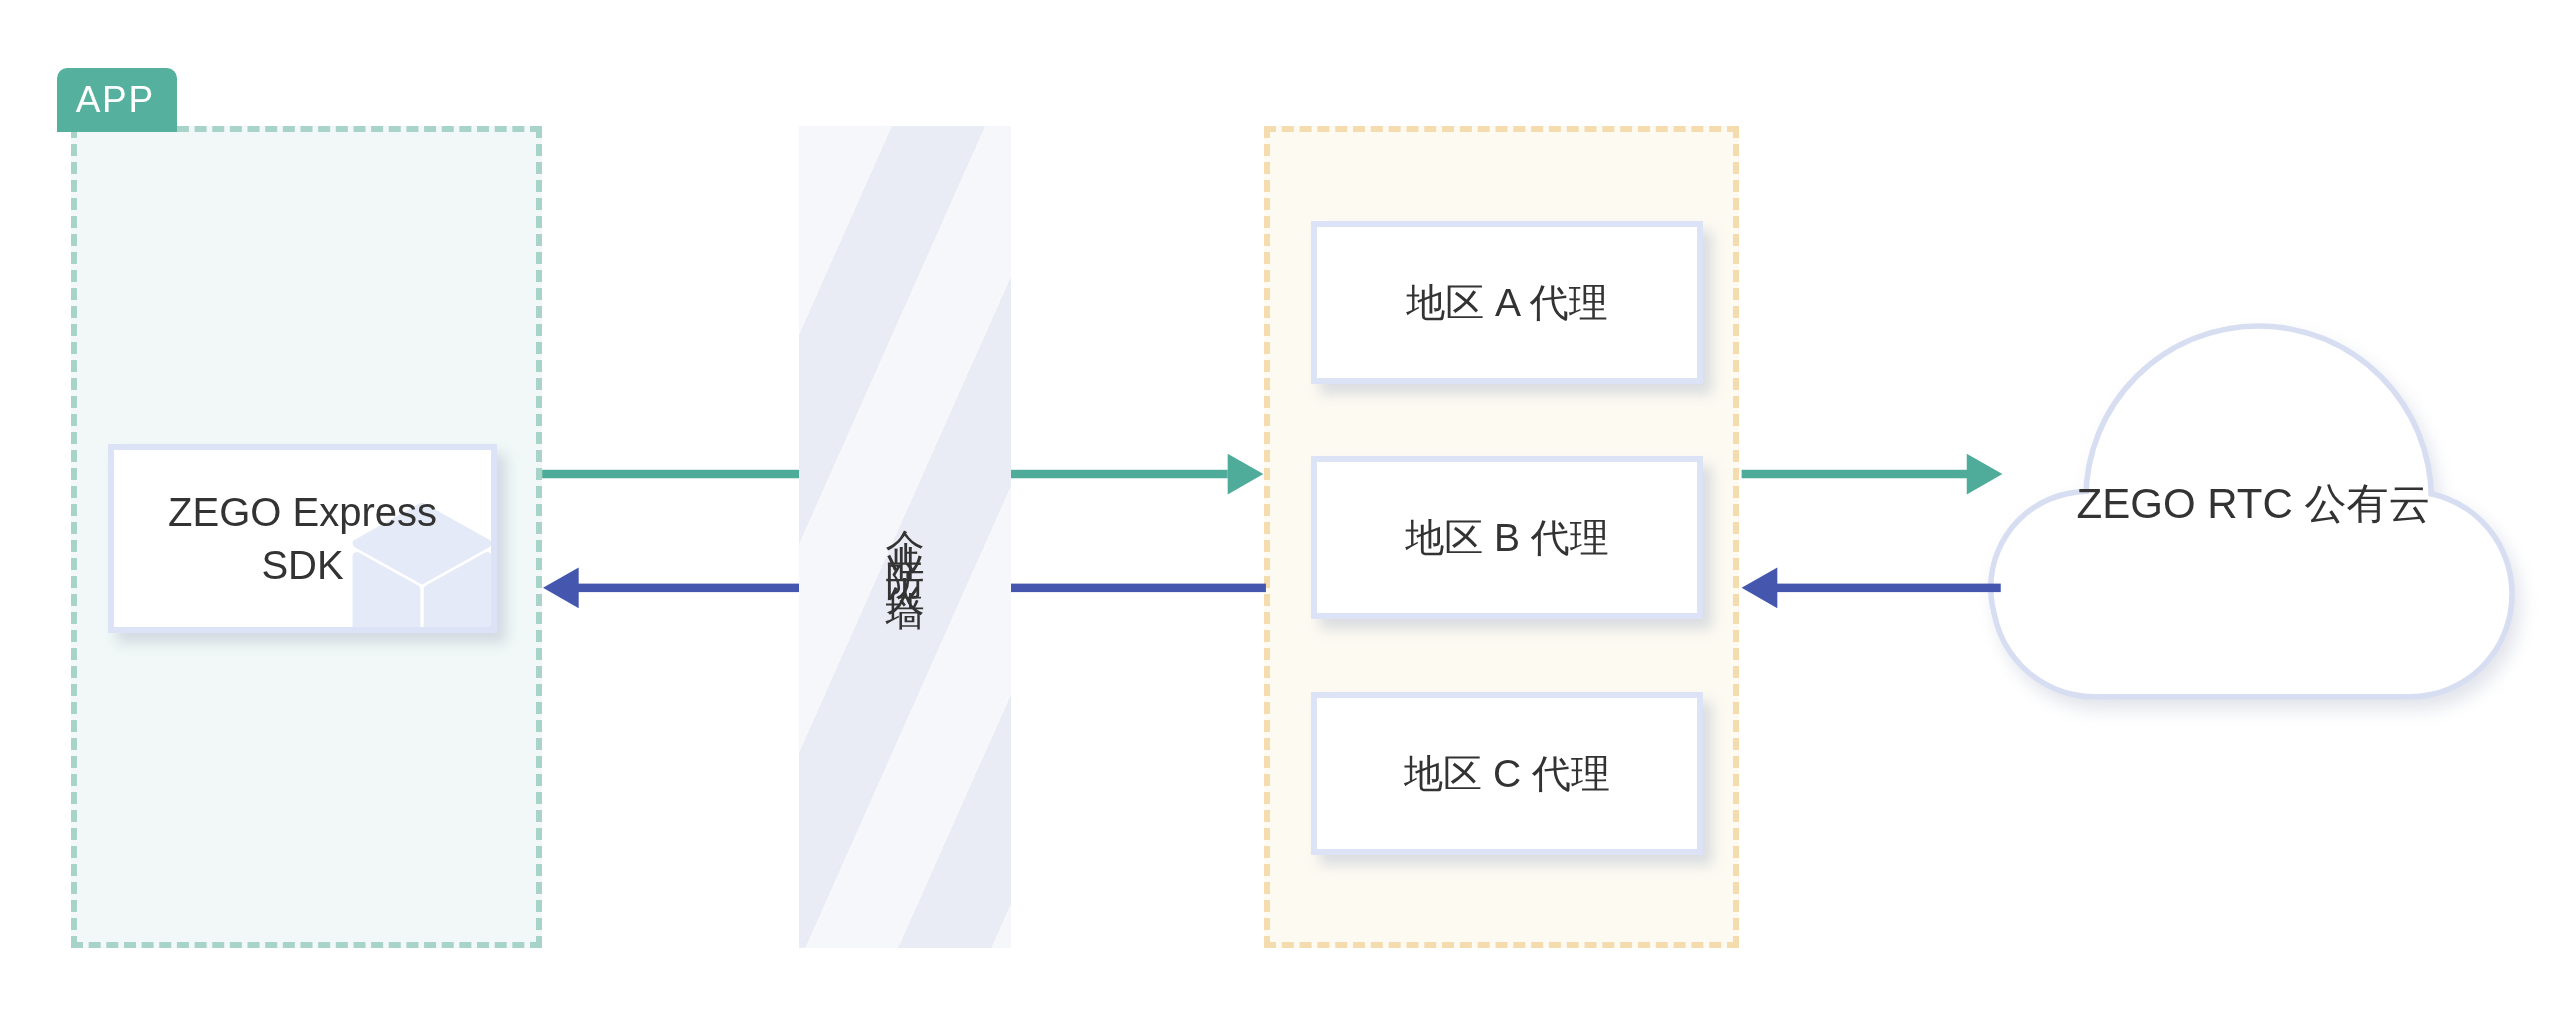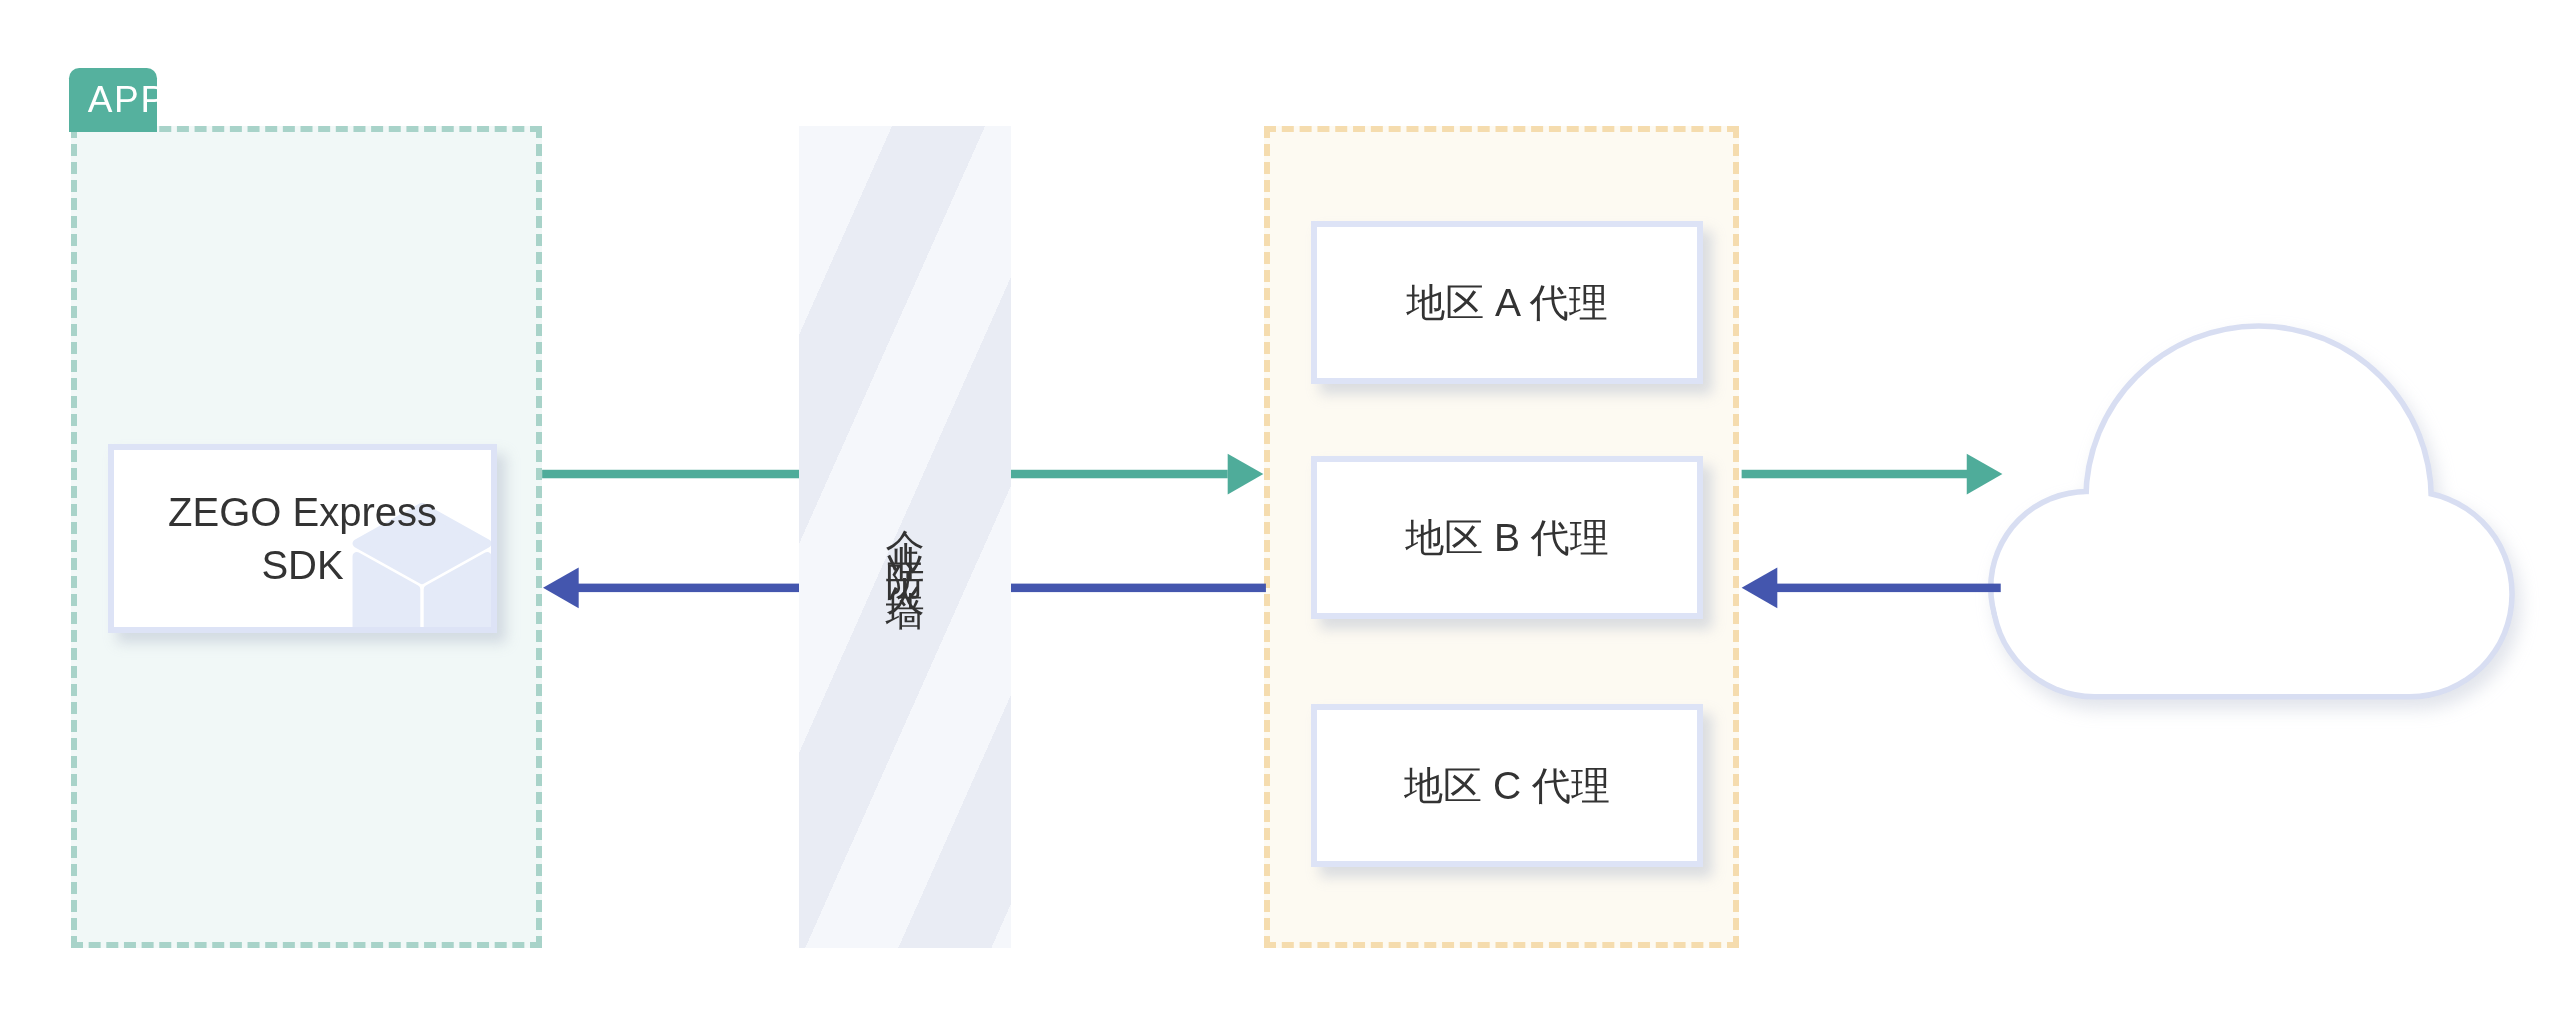--- a/index.html
+++ b/index.html
@@ -18,37 +18,37 @@
   .group{position:absolute; box-sizing:border-box; z-index:1;}
   .app-group{
     left:71px; top:126px; width:471px; height:822px;
     border:6px dashed var(--teal-dash); background:var(--app-fill);
   }
   .proxy-group{
     left:1264px; top:126px; width:475px; height:822px;
     border:6px dashed var(--orange-dash); background:var(--orange-fill);
   }
   .app-tag{
-    position:absolute; left:69px; top:68px; width:88px; height:64px; z-index:4;
+    position:absolute; left:57px; top:68px; width:120px; height:64px; z-index:4;
     background:var(--accent-teal); color:#fff; font-size:37px; letter-spacing:1.7px;
     line-height:64px; padding-left:18.7px; box-sizing:border-box;
     border-radius:10.2px 10.2px 0 0;
   }
   
   .node{
     position:absolute; box-sizing:border-box; z-index:4;
     background:#fff; border:6px solid var(--node-border);
     box-shadow:8.5px 10.2px 12px rgba(176,183,201,.45);
     display:flex; align-items:center; justify-content:center; text-align:center;
   }
   .sdk-box{left:108px; top:444px; width:389px; height:189px; font-size:40px; line-height:1.32; padding:0 25.5px; overflow:hidden;}
   .sdk-label{position:relative; z-index:2;}
   .cube-svg{position:absolute; right:-3.4px; bottom:-48px; z-index:1;}
   .proxy{left:1311px; width:392px; height:163px; font-size:39px;}
-  .proxy-a{top:221px;} .proxy-b{top:456px;} .proxy-c{top:692px;margin-top:12px;}
+  .proxy-a{top:221px;} .proxy-b{top:456px;} .proxy-c{top:692px;}
   
   .firewall{
     position:absolute; left:799px; top:126px; width:212px; height:822px; z-index:3;
     background:repeating-linear-gradient(114deg, var(--stripe-light) 0 85px, var(--stripe-dark) 85px 170px);
   }
   .fw-text{
     position:absolute; left:50%; top:50%; transform:translate(-50%,-50%);
     writing-mode:vertical-rl; text-orientation:upright;
     font-size:39px; letter-spacing:15.3px; color:var(--text); white-space:nowrap;
   }
@@ -125,15 +125,16 @@
       <circle cx="322" cy="217" r="200"></circle>
       <circle cx="120" cy="322" r="110"></circle>
       <rect x="12" y="212" width="605" height="235" rx="117"></rect>
     </g>
     <g class="cloud-fill">
       <circle cx="322" cy="217" r="200"></circle>
       <circle cx="120" cy="322" r="110"></circle>
       <rect x="12" y="212" width="605" height="235" rx="117"></rect>
     </g>
   </svg>
+  <div class="cloud-label">ZEGO RTC 公有云</div>
 
 </div>
 
 
 </body></html>

